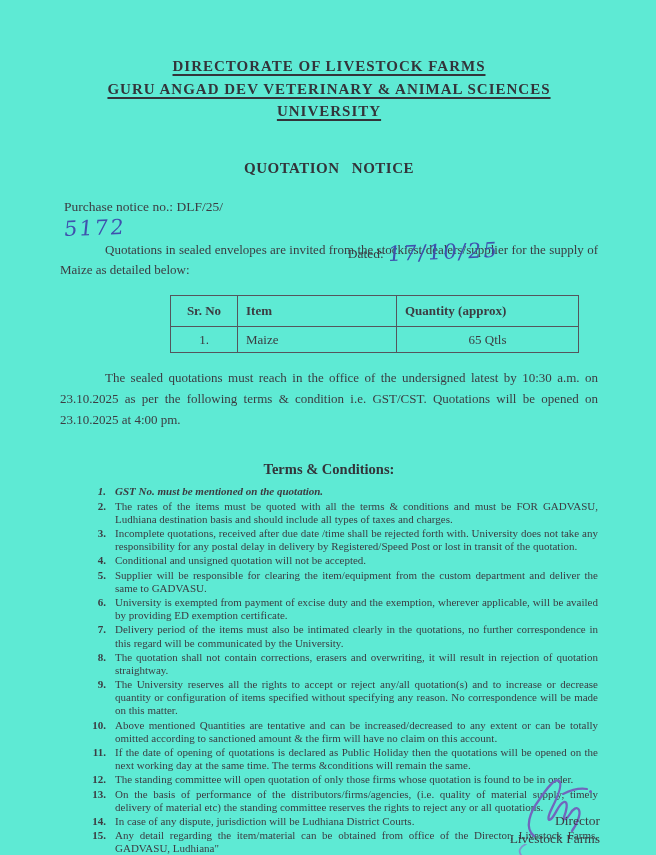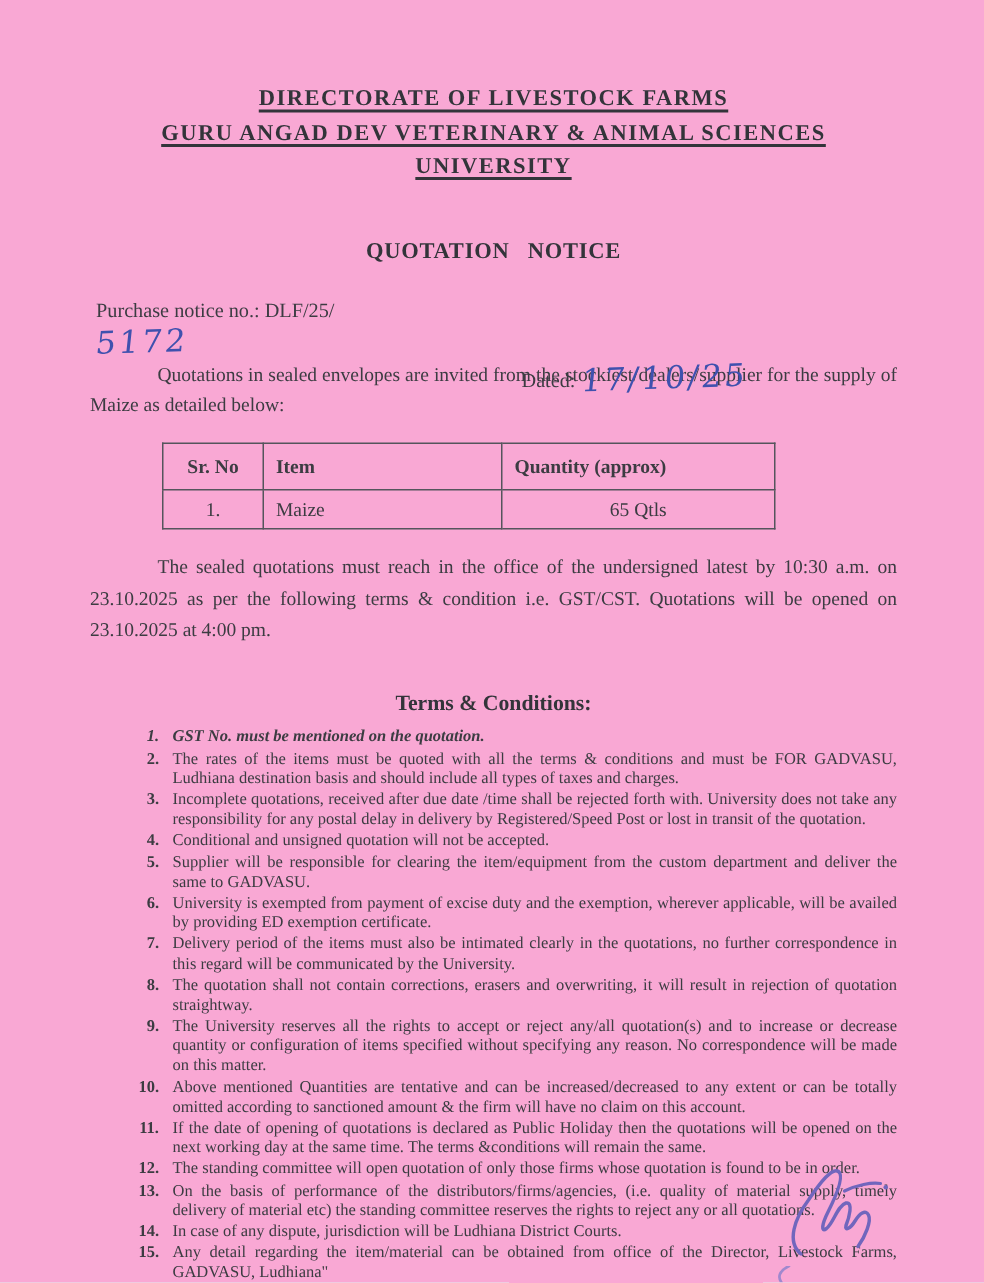--- a/index.html
+++ b/index.html
@@ -1,19 +1,19 @@
 <!DOCTYPE html>
 <html><head>
 <meta charset="utf-8">
 <style>
   html,body{margin:0;padding:0;background:#e9e9e9;}
   .page{
     position:relative;
     width:656px;height:855px;
-    background:#f9a8d4;
+    background:#5eead4;
     box-sizing:border-box;
     padding:55px 58px 0 60px;
     font-family:"Liberation Serif", serif;
     color:#3c3c42;
     overflow:hidden;
     margin:0 auto;
   }
   
   .org-line{
     text-align:center;
@@ -63,21 +63,21 @@
     margin-top:15px;
     font-size:13px;
     line-height:1.6;
     text-align:justify;
     text-indent:45px;
   }
   
   table.qtable{
     border-collapse:collapse;
     margin-top:14px;
-    margin-left:48px;
+    margin-left:110px;
     font-size:13px;
     color:#3c3c42;
   }
   .qtable th,.qtable td{
     border:1.4px solid #55555c;
     padding:3px 8px;
   }
   .qtable th{font-weight:bold;height:24px;}
   .col-sr{width:50px;text-align:center;}
   .col-item{width:142px;text-align:left;padding-left:12px;}
@@ -230,17 +230,21 @@
         <span class="t-num">15.</span>
         <span class="t-text">Any detail regarding the item/material can be obtained from office of the Director, Livestock Farms, GADVASU, Ludhiana"</span>
       </li>
   </ol>
 
   <svg class="sig-scribble" viewBox="0 0 74 66" aria-hidden="true">
     <path d="M12,62 C2,54 8,38 17,26 C25,14 33,4 37,7 C41,10 35,24 30,34 C26,42 25,48 29,45 C34,41 36,30 42,28 C47,27 44,38 42,43 C41,47 45,45 48,40 C51,35 55,32 57,36 C59,40 55,50 50,57" fill="none" stroke="#7166bd" stroke-width="2.3" stroke-linecap="round"></path>
     <path d="M41,20 C49,16 59,14 65,15" fill="none" stroke="#7166bd" stroke-width="2.1" stroke-linecap="round"></path>
     <circle cx="68.5" cy="17.5" r="1.5" fill="#7166bd"></circle>
   </svg>
+  <div class="sig-block">
+    <div>Director</div>
+    <div>Livestock Farms</div>
+  </div>
   <svg class="bottom-mark" viewBox="0 0 14 11" aria-hidden="true">
     <path d="M10,0 C4,3 2,7 5,11" fill="none" stroke="#8a80cc" stroke-width="1.8" stroke-linecap="round" opacity="0.8"></path>
   </svg>
 
 </div>
 
 </body></html>

